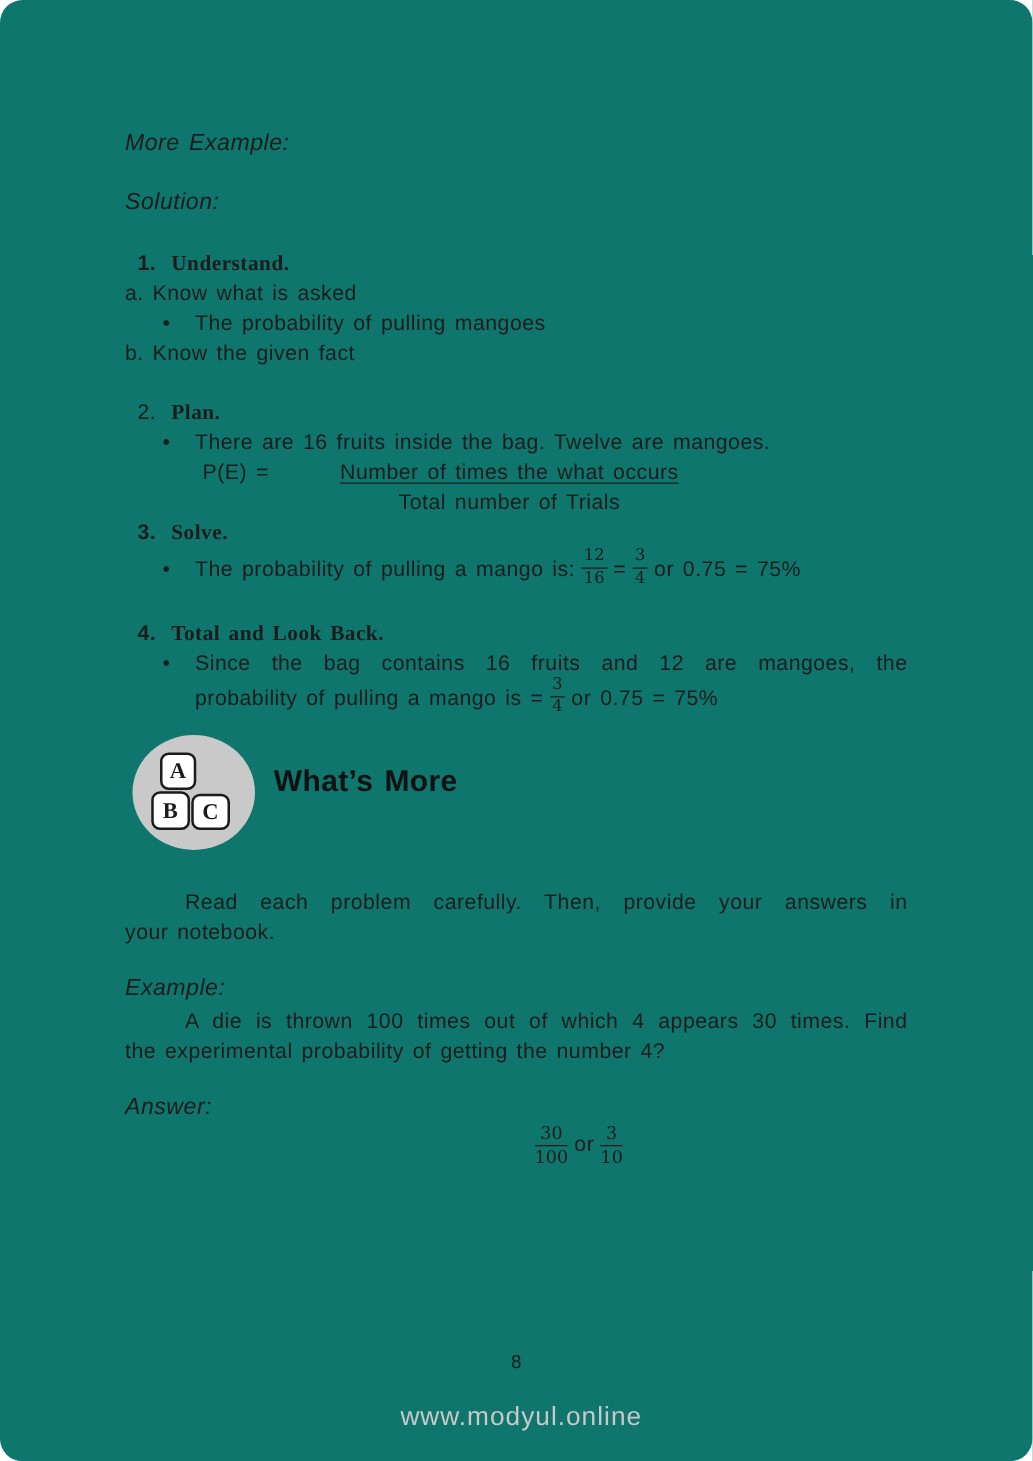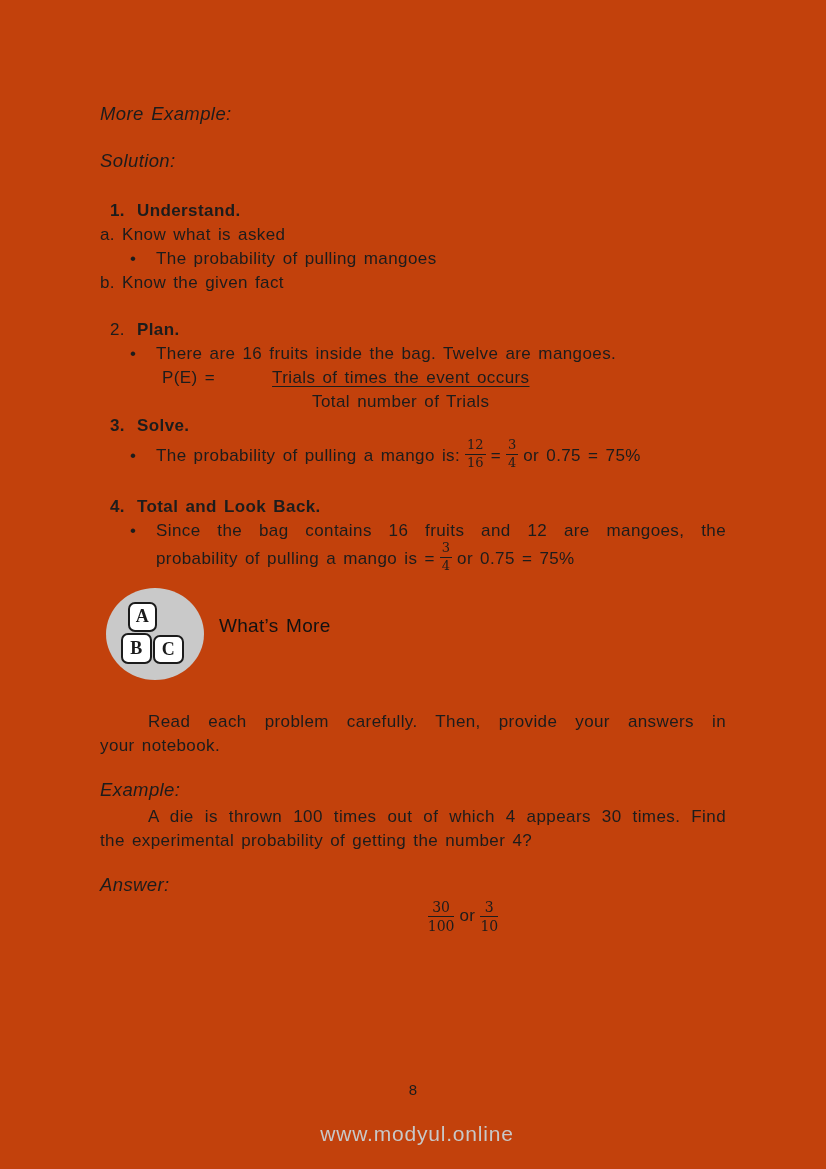--- a/index.html
+++ b/index.html
@@ -1,23 +1,24 @@
 <!DOCTYPE html>
 <html><head>
 <meta charset="utf-8">
 <style>
   html, body { margin: 0; padding: 0; background: #ffffff; }
   .page {
     position: relative;
     width: 826px;
     height: 1169px;
-    background: #c2410c;
+    background: #0f766e;
     font-family: "Liberation Sans", sans-serif;
     color: #1c1c1c;
     overflow: hidden;
+    border-radius: 18px;
   }
   .content {
     position: absolute;
     left: 100px;
     top: 0;
     width: 626px;
     padding-top: 104px;
     font-size: 17px;
     letter-spacing: 0.4px;
     word-spacing: 2px;
@@ -43,21 +44,21 @@
   .mt-list  { margin-top: 28px; }
   .mt-step2 { margin-top: 23px; }
   .mt-step4 { margin-top: 21px; }
   .step-title-row {
     display: flex;
     padding-left: 10px;
     line-height: 24px;
   }
   .step-number { width: 27px; flex: none; font-weight: 700; }
   .step-number.regular { font-weight: 400; }
-  .step-title { font-weight: 700; }
+  .step-title { font-weight: 700; font-family: Liberation Serif, serif; }
   .sub-row { display: flex; line-height: 24px; }
   .sub-label { width: 22px; flex: none; }
   .bullet-row { display: flex; line-height: 24px; padding-left: 30px; }
   .bullet-marker { width: 26px; flex: none; }
   .bullet-marker::before { content: "\2022"; font-size: 17px; }
   .bullet-text { flex: 1; }
   .bullet-row.tall { line-height: 36px; align-items: center; }
   .formula-row { display: flex; padding-left: 62px; line-height: 24px; gap: 48px; }
   .formula-lhs { margin-right: 9px; flex: none; }
   .formula-stack { display: inline-flex; flex-direction: column; text-align: center; }
@@ -104,22 +105,22 @@
     font-family: "Liberation Serif", serif;
     font-weight: 700;
     font-size: 18px;
     color: #1b1b1b;
     box-sizing: border-box;
   }
   .block-a { left: 22px; top: 14px; width: 29px; height: 30px; }
   .block-b { left: 15px; top: 45px; width: 31px; height: 31px; }
   .block-c { left: 47px; top: 47px; width: 31px; height: 29px; }
   .wm-heading {
-    font-size: 19px;
-    font-weight: 400;
+    font-size: 24px;
+    font-weight: 700;
     margin: 0 0 0 0;
     letter-spacing: 0.3px;
     margin-top: -16px;
     color: #111111;
   }
   .mt-read { margin-top: 28px; }
   .mt-example { margin-top: 22px; }
   .mt-diepara { margin-top: 5px; }
   .mt-answer { margin-top: 22px; }
   .answer-expr {
@@ -188,21 +189,21 @@
         <span class="step-number regular">2.</span>
         <span class="step-title">Plan.</span>
       </div>
       <div class="bullet-row">
         <span class="bullet-marker"></span>
         <span class="bullet-text">There are 16 fruits inside the bag. Twelve are mangoes.</span>
       </div>
       <div class="formula-row">
         <span class="formula-lhs">P(E) =</span>
         <span class="formula-stack">
-          <span class="formula-num">Trials of times the event occurs</span>
+          <span class="formula-num">Number of times the what occurs</span>
           <span class="formula-den">Total number of Trials</span>
         </span>
       </div>
 
       <div class="step-title-row">
         <span class="step-number">3.</span>
         <span class="step-title">Solve.</span>
       </div>
       <div class="bullet-row tall">
         <span class="bullet-marker"></span>

